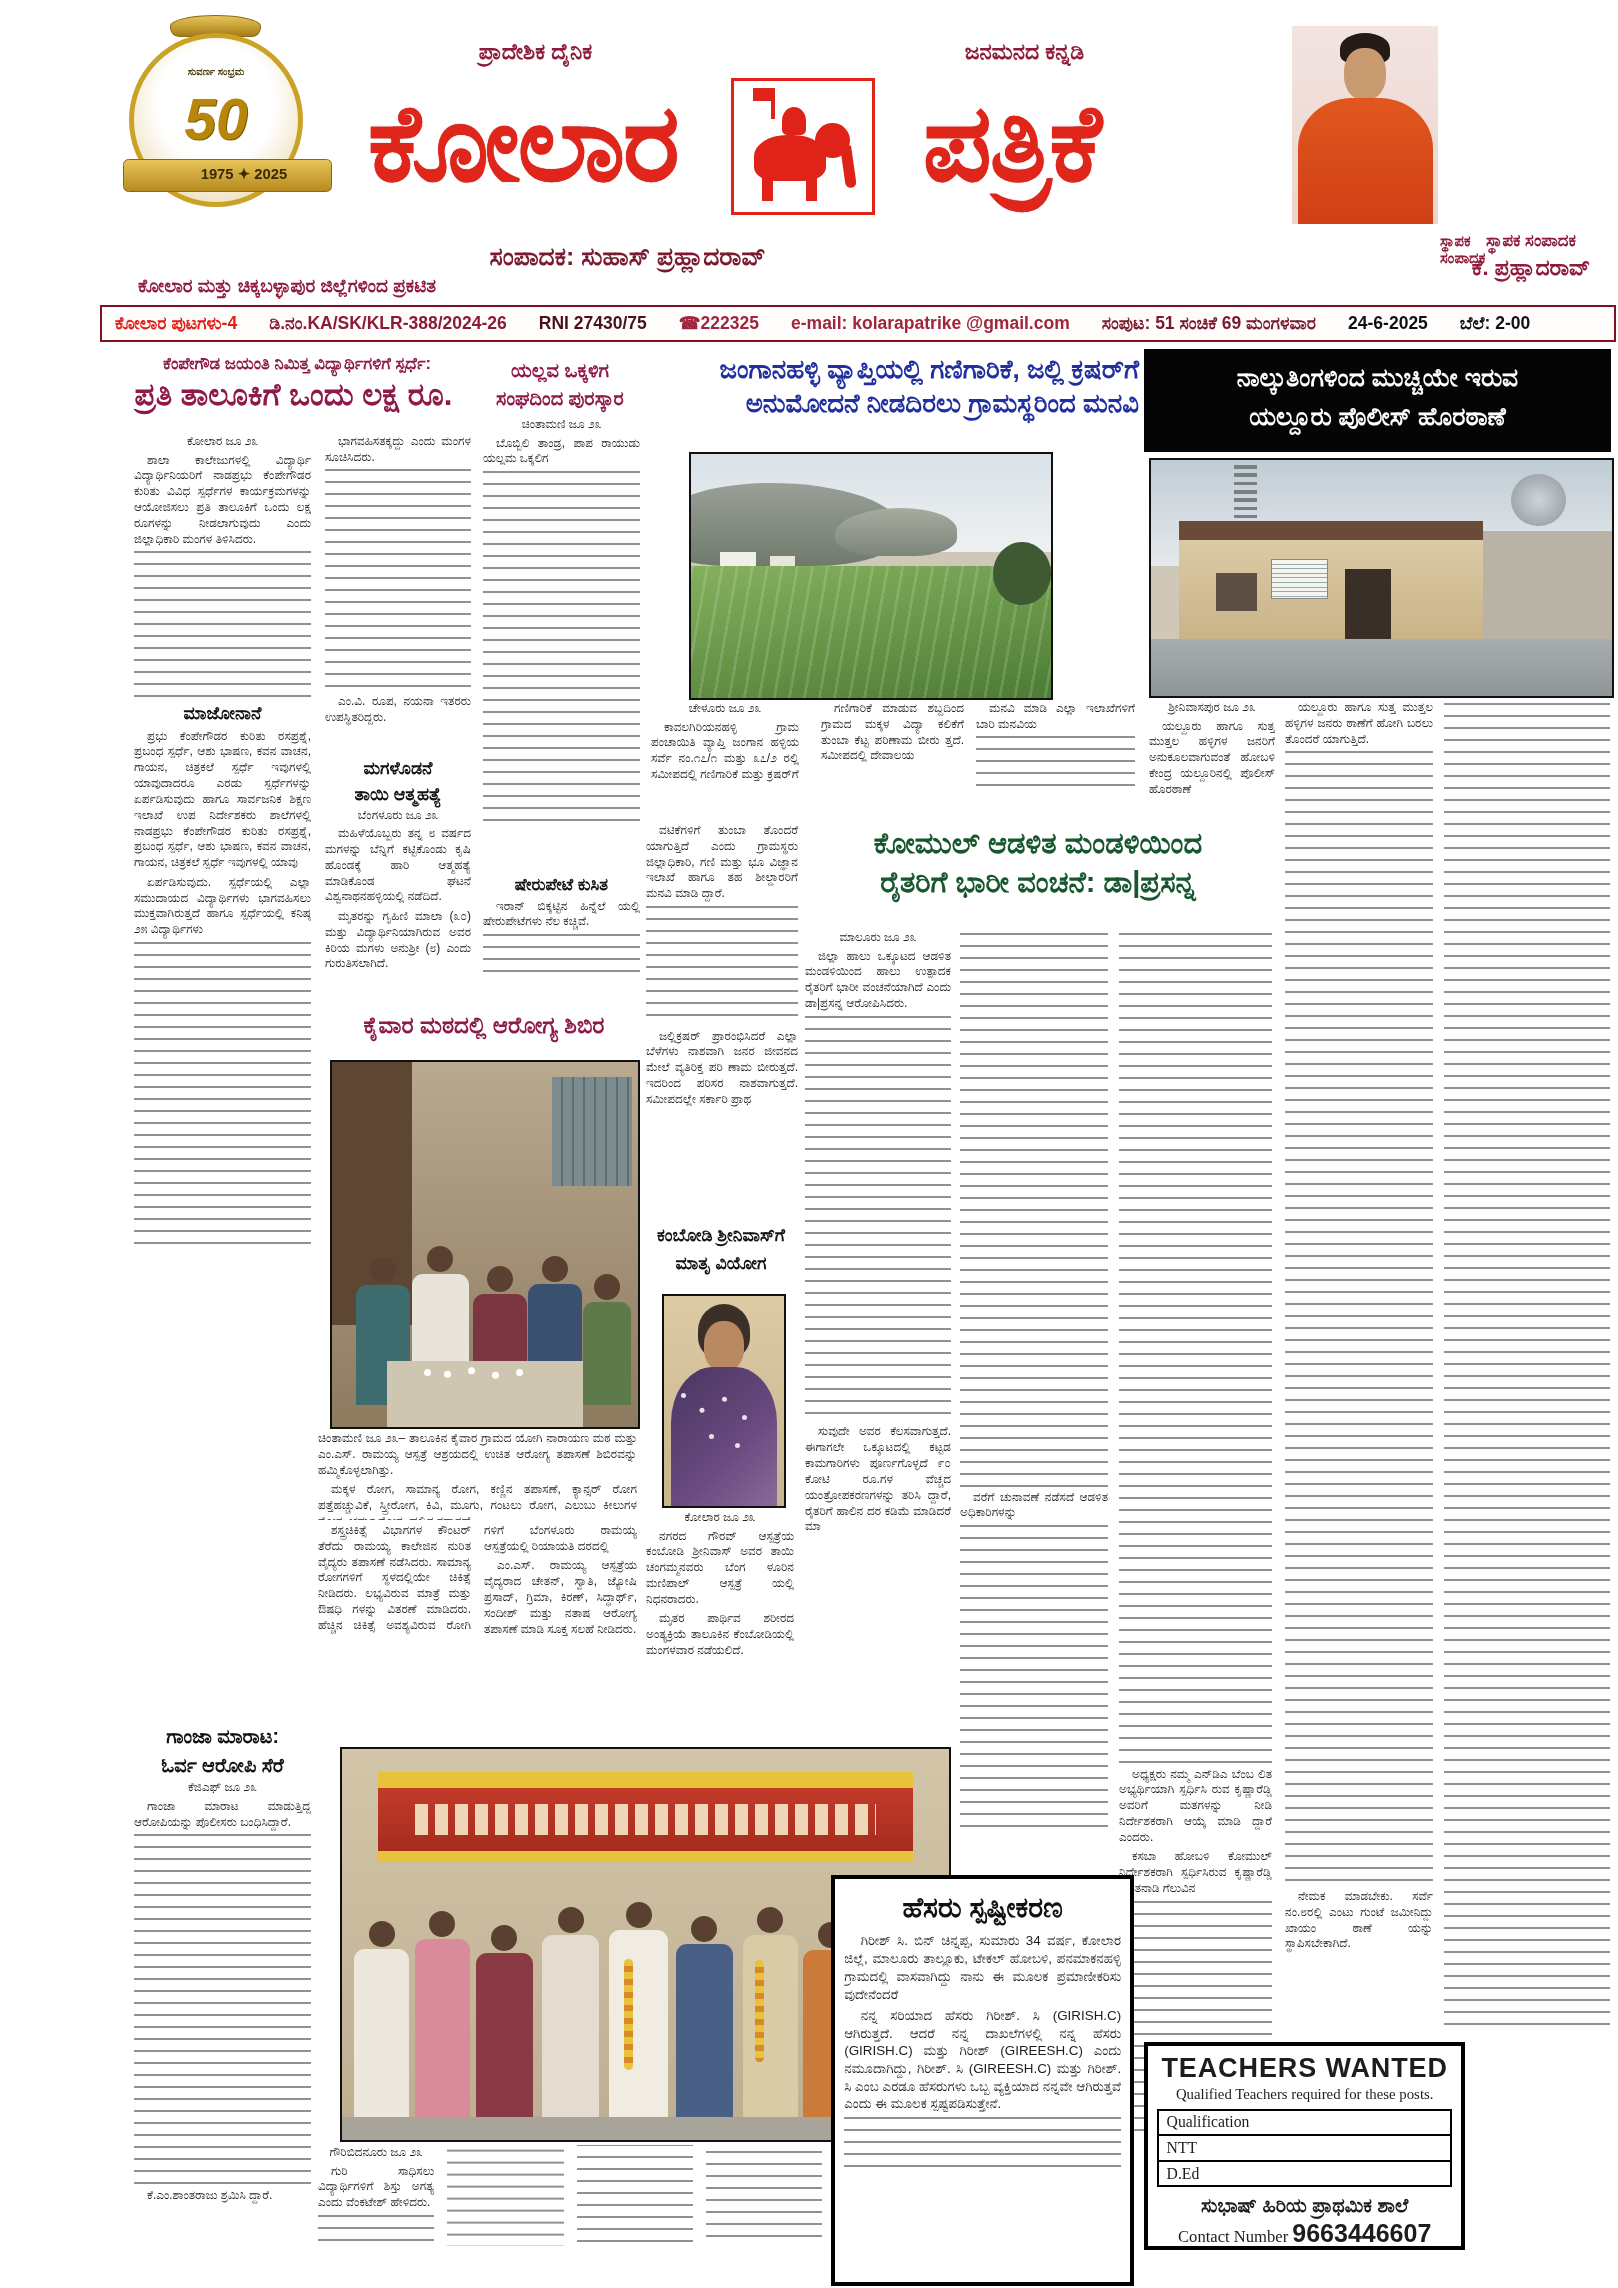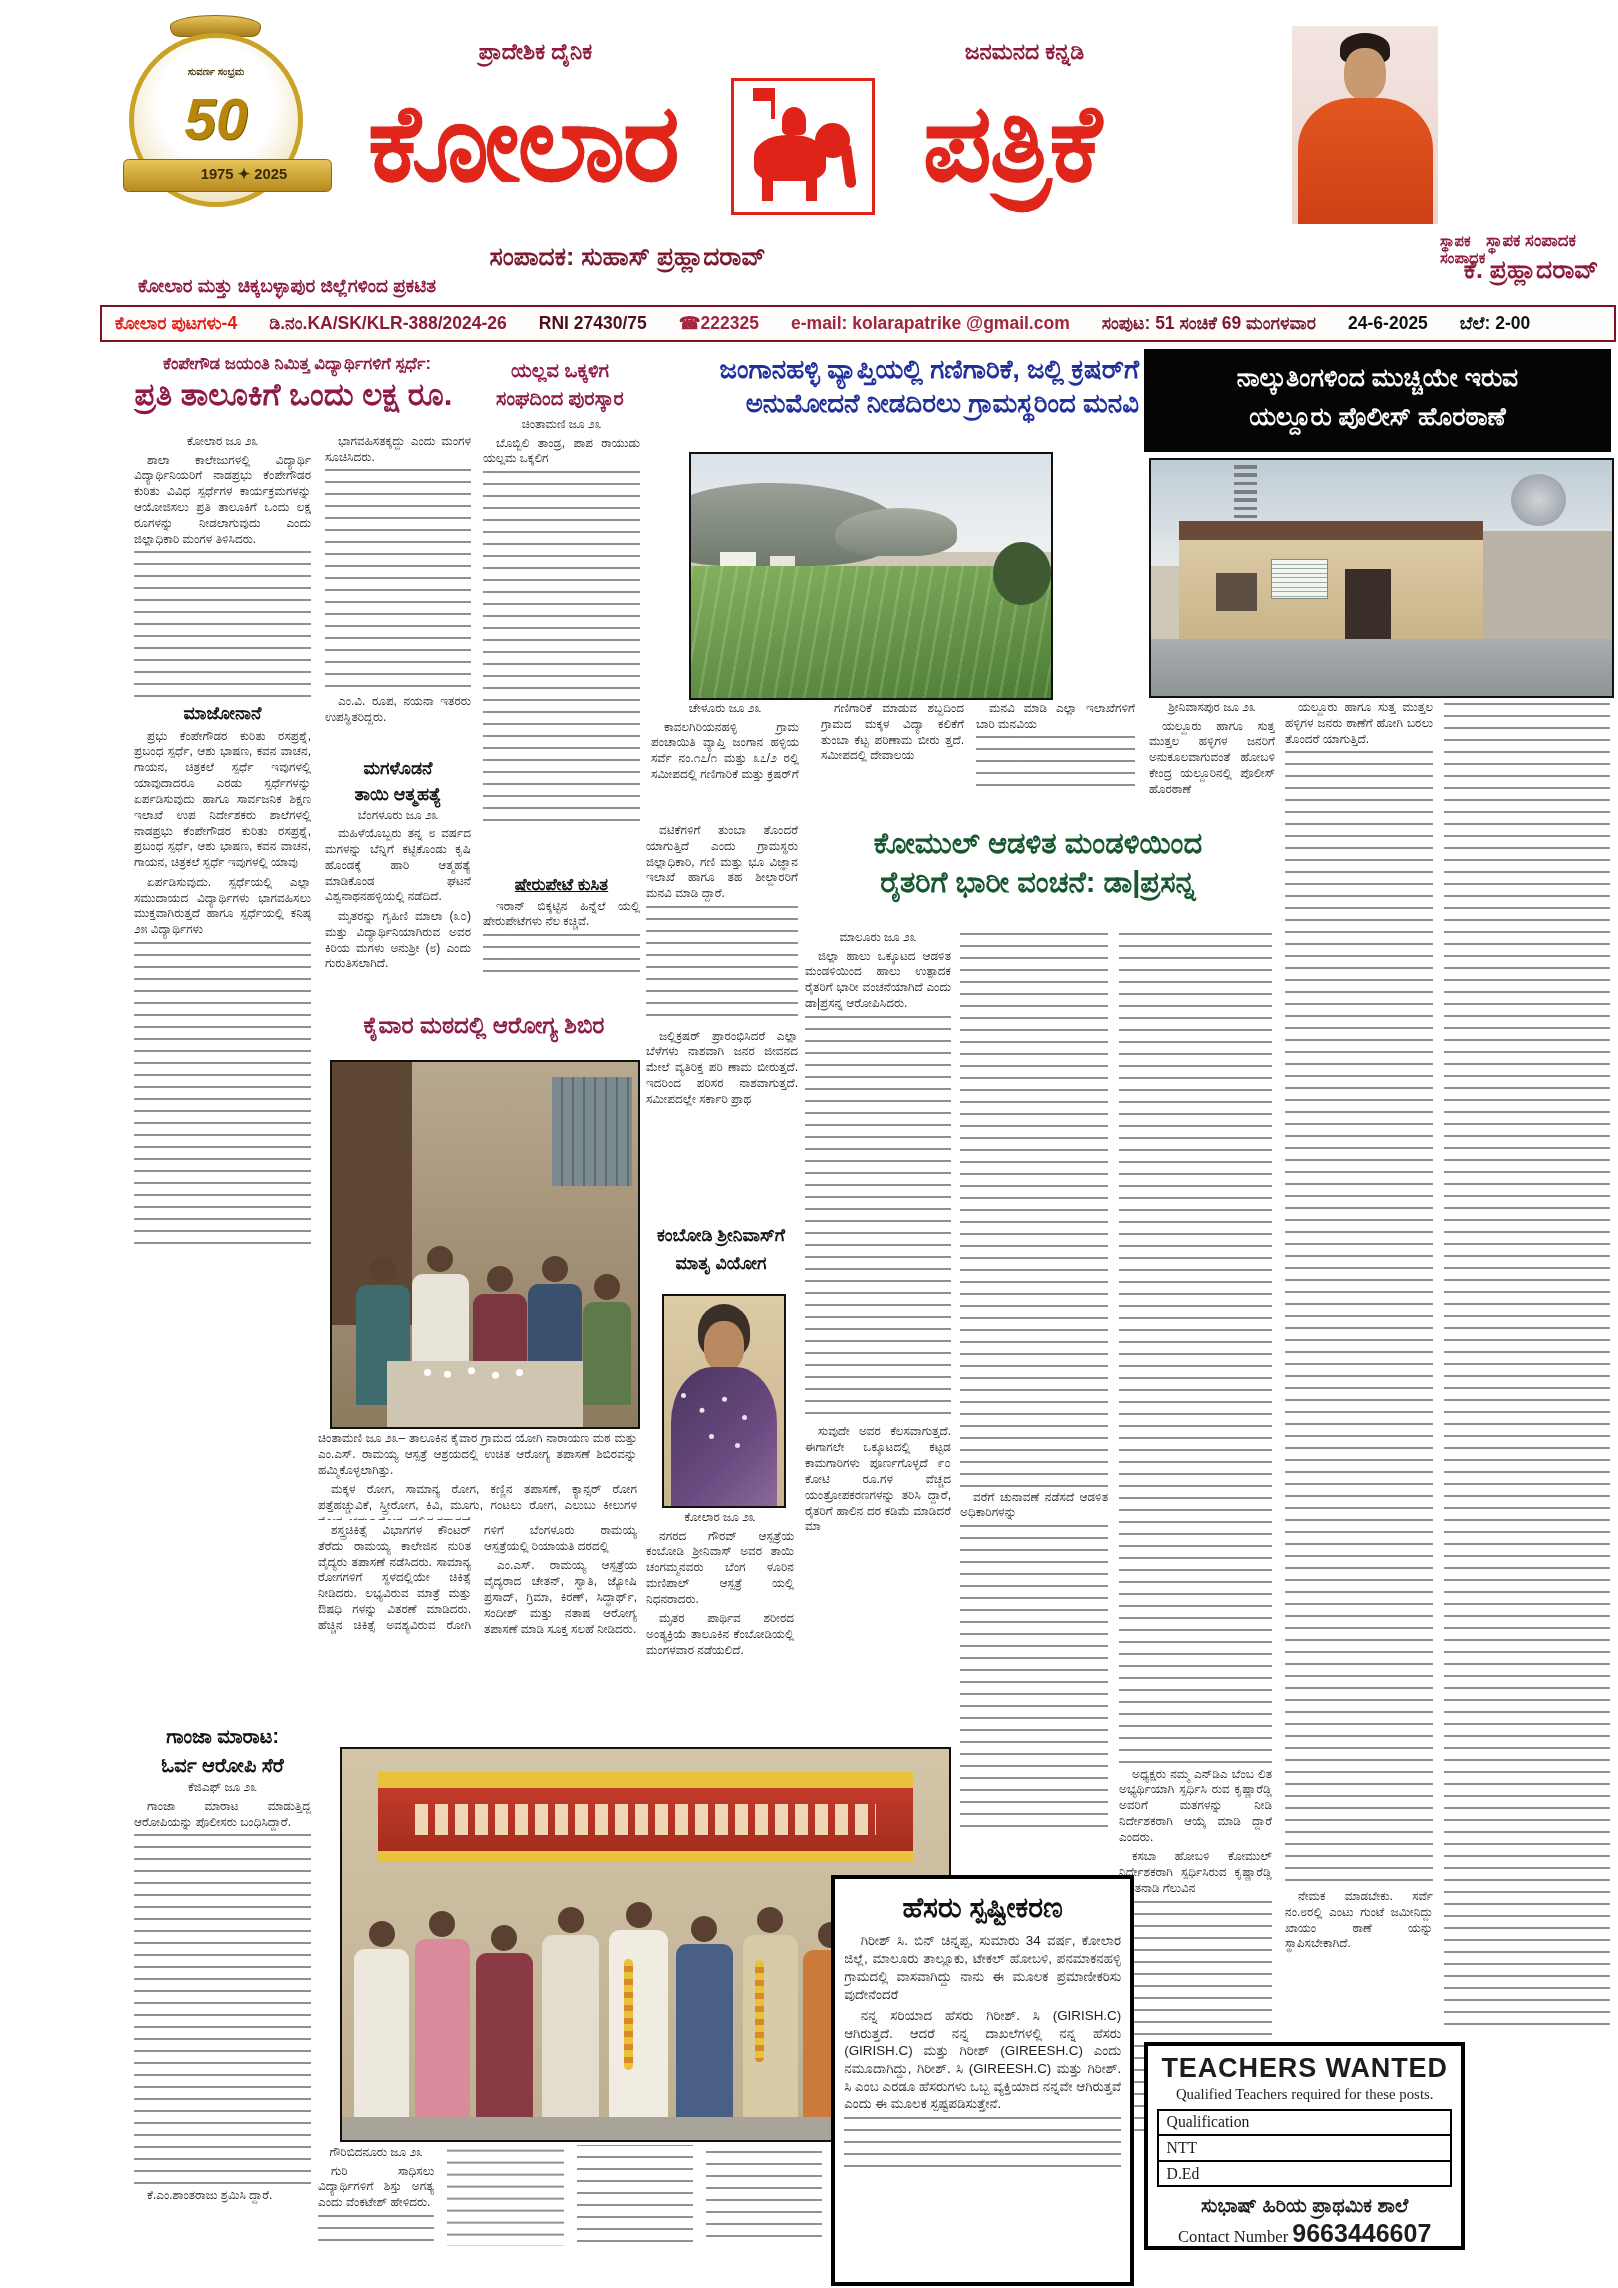--- a/index.html
+++ b/index.html
@@ -93,21 +93,21 @@
 
   <div class="abs title-red" style="left:873px;top:66px;width:277px;font-size:107px;line-height:155px;">ಪತ್ರಿಕೆ</div>
 
   <div class="abs ph" style="left:1292px;top:26px;width:146px;height:198px;border:none;background:linear-gradient(#f3e4e1,#ecd4cd);">
     <div style="left:48px;top:7.4px;width:50px;height:31px;border-radius:50% 50% 30% 30%;background:#241b14;"></div>
     <div style="left:52px;top:22px;width:42px;height:52px;border-radius:45%;background:#c79a70;"></div>
     <div style="left:5.5px;top:72px;width:135px;height:126px;border-radius:40% 40% 0 0;background:linear-gradient(#e2571f,#cf3f16);"></div>
   </div>
   <div class="abs founder" style="left:1440px;top:233px;width:0;">ಸ್ಥಾಪಕ ಸಂಪಾದಕ</div>
   <div class="abs founder" style="left:1445px;top:231px;width:172px;font-size:16.6px;">ಸ್ಥಾಪಕ ಸಂಪಾದಕ</div>
-  <div class="abs founder" style="left:1445px;top:255px;width:172px;font-size:25px;">ಕೆ. ಪ್ರಹ್ಲಾದರಾವ್</div>
+  <div class="abs founder" style="left:1445px;top:255px;width:172px;font-size:22px;">ಕೆ. ಪ್ರಹ್ಲಾದರಾವ್</div>
 
   <div class="abs editor-line" style="left:406px;top:242px;width:443px;">ಸಂಪಾದಕ: ಸುಹಾಸ್ ಪ್ರಹ್ಲಾದರಾವ್</div>
   <div class="abs publish-line" style="left:138px;top:275px;width:434px;">ಕೋಲಾರ ಮತ್ತು ಚಿಕ್ಕಬಳ್ಳಾಪುರ ಜಿಲ್ಲೆಗಳಿಂದ ಪ್ರಕಟಿತ</div>
 
   <div class="abs infobar" style="left:100px;top:305px;width:1486px;height:33px;">
     <span class="seg-pages">ಕೋಲಾರ ಪುಟಗಳು-4</span>
     <span class="seg-reg">ಡಿ.ನಂ.KA/SK/KLR-388/2024-26</span>
     <span class="seg-rni">RNI 27430/75</span>
     <span class="seg-mail">☎222325</span>
     <span class="seg-mail">e-mail: kolarapatrike @gmail.com</span>
@@ -159,21 +159,21 @@
   <div class="abs hd-maroon" style="left:478px;top:356px;width:164px;font-size:19.4px;line-height:1.45;">
     <span>ಯಲ್ಲವ ಒಕ್ಕಳಿಗ</span><br>
     <span>ಸಂಘದಿಂದ ಪುರಸ್ಕಾರ</span>
   </div>
   <div class="abs col" style="left:483px;top:417px;width:157px;height:454px;">
     <div class="dl">ಚಿಂತಾಮಣಿ ಜೂ ೨೩</div>
     <p>ಬೊಬ್ಬಿಲಿ ತಾಂಡ್ರ, ಪಾಪ ರಾಯುಡು ಯಲ್ಲಮ ಒಕ್ಕಲಿಗ</p>
     <div class="ft" style="height:360px;"></div>
   </div>
   <div class="abs col" style="left:483px;top:875px;width:157px;height:135px;">
-    <div class="hd-black" style="font-size:16.6px;text-decoration:underline;margin-bottom:2.8px;">ಷೇರುಪೇಟೆ ಕುಸಿತ</div>
+    <div class="hd-black" style="font-size:16.6px;margin-bottom:2.8px;">ಷೇರುಪೇಟೆ ಕುಸಿತ</div>
     <p>ಇರಾನ್ ಬಿಕ್ಕಟ್ಟಿನ ಹಿನ್ನೆಲೆ ಯಲ್ಲಿ ಷೇರುಪೇಟೆಗಳು ನೆಲ ಕಚ್ಚಿವೆ.</p>
     <div class="ft" style="height:46px;"></div>
   </div>
 
   <div class="abs hd-blue" style="left:635px;top:353px;width:504px;font-size:26px;">
     <span>ಜಂಗಾನಹಳ್ಳಿ ವ್ಯಾಪ್ತಿಯಲ್ಲಿ ಗಣಿಗಾರಿಕೆ, ಜಲ್ಲಿ ಕ್ರಷರ್‌ಗೆ</span><br>
     <span>ಅನುಮೋದನೆ ನೀಡದಿರಲು ಗ್ರಾಮಸ್ಥರಿಂದ ಮನವಿ</span>
   </div>
 
   <div class="abs ph" style="left:689px;top:452px;width:360px;height:244px;">

